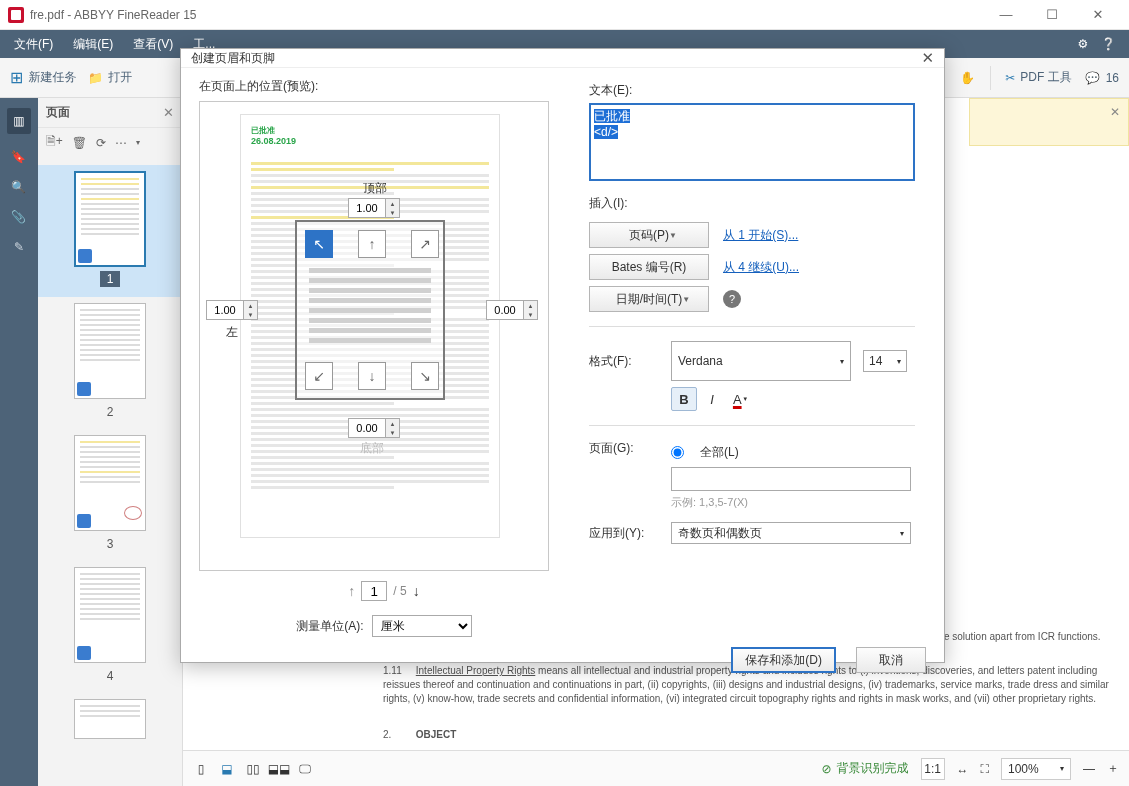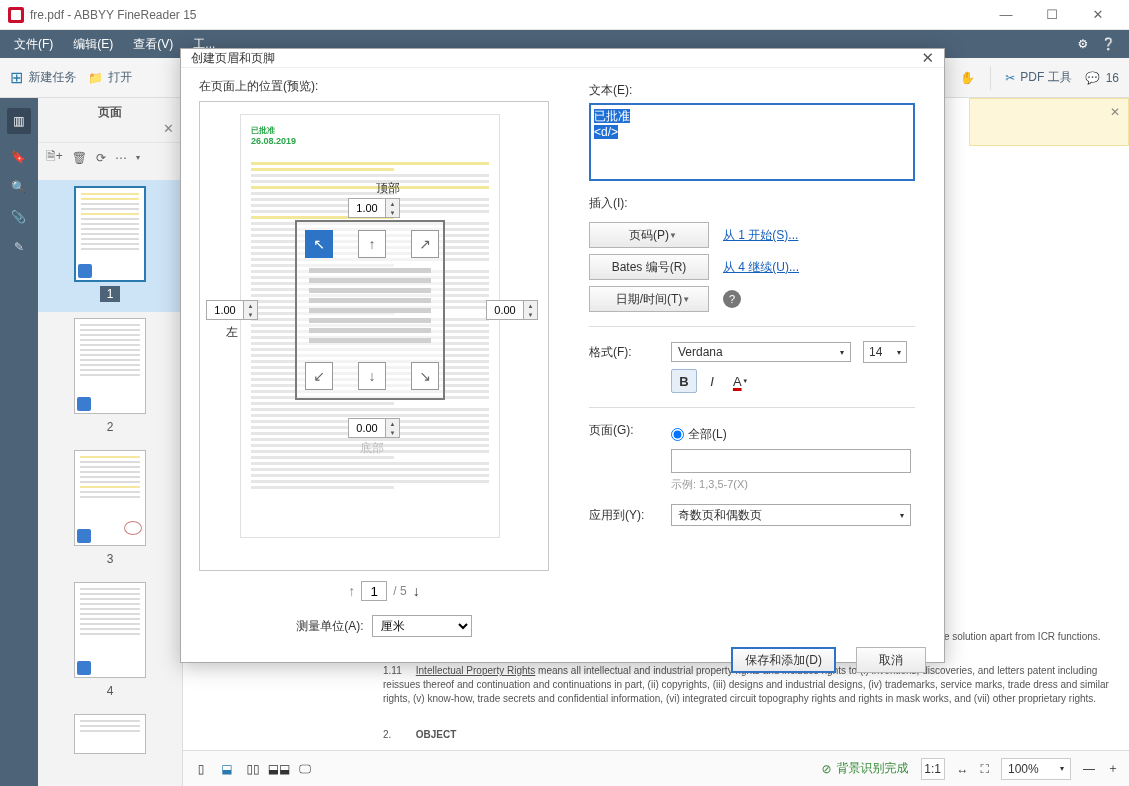--- a/index.html
+++ b/index.html
@@ -20,21 +20,21 @@
 .toolbar .tb-btn { display: flex; align-items: center; gap: 5px; color: #4d6378; }
 .toolbar .tb-right { margin-left: auto; display: flex; align-items: center; gap: 14px; }
 .toolbar .tb-right .sep { width: 1px; height: 24px; background: #ddd; }
 
 .main { display: flex; height: calc(786px - 30px - 28px - 40px); }
 
 .leftrail { width: 38px; background: #4d6378; display: flex; flex-direction: column; align-items: center; padding-top: 10px; gap: 16px; color: #cfd8e0; }
 .leftrail .rail-item.active { background: #36485a; padding: 6px; border-radius: 2px; color: #fff; }
 
 .thumbs-panel { width: 145px; background: #f3f3f3; border-right: 1px solid #ddd; display: flex; flex-direction: column; }
-.thumbs-header { display: flex; align-items: center; padding: 6px 8px; border-bottom: 1px solid #e5e5e5; flex-direction: column; }
+.thumbs-header { display: flex; align-items: center; padding: 6px 8px; border-bottom: 1px solid #e5e5e5; }
 .thumbs-header .title { color: #555; font-weight: 600; }
 .thumbs-header .close { margin-left: auto; color: #888; font-size: 13px; }
 .thumbs-tools { display: flex; align-items: center; gap: 9px; padding: 4px 8px; color: #666; }
 .thumbs-list { flex: 1; overflow-y: auto; padding: 8px 0; }
 .thumb-wrap { display: flex; flex-direction: column; align-items: center; padding: 6px 0 10px; }
 .thumb-wrap.selected { background: #cde4f7; }
 .thumb { width: 72px; height: 96px; background: #fff; border: 1px solid #bbb; position: relative; overflow: hidden; padding: 5px; }
 .thumb-wrap.selected .thumb { border: 2px solid #2a7ab0; }
 .thumb .line { height: 2px; background: #dcdcdc; margin-bottom: 3px; }
 .thumb .hl { background: #f5e79e; }
@@ -98,27 +98,27 @@
 .text-area .sel { background: #1e6fd6; color: #fff; display: inline; }
 
 .insert-row { display: flex; align-items: center; gap: 14px; margin-top: 6px; }
 .dlg-btn { height: 26px; border: 1px solid #b5b5b5; background: linear-gradient(#fdfdfd,#eaeaea); padding: 0 12px; display: flex; align-items: center; justify-content: center; font-size: 12px; color: #333; }
 .dlg-btn.dd { padding-right: 4px; gap: 0; }
 .dlg-btn.dd .car { font-size: 8px; color: #666; }
 .link-a { color: #1560bd; text-decoration: underline; font-size: 12px; }
 
 .hr { height: 1px; background: #ddd; margin: 14px 0; width: 326px; }
 .fmt-row { display: flex; align-items: center; gap: 12px; }
-.fmt-select { width: 180px; height: 20px; border: 1px solid #aaa; display: flex; align-items: center; justify-content: space-between; padding: 0 6px; background: #fff; }
+.fmt-select { width: 180px; height: 40px; border: 1px solid #aaa; display: flex; align-items: center; justify-content: space-between; padding: 0 6px; background: #fff; }
 .size-select { width: 44px; height: 22px; border: 1px solid #aaa; display: flex; align-items: center; justify-content: space-between; padding: 0 5px; background: #fff; }
 .fmt-tools { display: flex; align-items: center; gap: 2px; margin-top: 6px; }
 .fmt-tool { width: 26px; height: 24px; display: flex; align-items: center; justify-content: center; font-size: 13px; border-radius: 2px; }
 .fmt-tool.active { border: 1px solid #9fb8d4; background: #e6eff8; font-weight: bold; }
 
-.radio-row { display: flex; align-items: center; gap: 4px; margin-top: 4px; }
+.radio-row { display: flex; align-items: center; gap: 16px; margin-top: 4px; }
 .radio-row input[type=radio] { width: 13px; height: 13px; }
 .range-input { width: 240px; height: 24px; border: 1px solid #aaa; margin-top: 6px; }
 .hint { color: #999; font-size: 11px; margin-top: 4px; }
 
 .apply-row { display: flex; align-items: center; gap: 12px; margin-top: 12px; }
 .apply-select { width: 240px; height: 22px; border: 1px solid #aaa; display: flex; align-items: center; justify-content: space-between; padding: 0 6px; background: #fff; }
 
 .dlg-footer { height: 48px; display: flex; align-items: center; justify-content: flex-end; padding: 0 18px; gap: 20px; }
 .dlg-footer .primary { border: 2px solid #2d73c6; }
 
@@ -376,21 +376,21 @@
             <div class="dl"></div>
             <div class="dl"></div>
             <div class="dl short"></div>
             <div class="dl"></div>
             <div class="dl"></div>
             <div class="dl"></div>
             <div class="dl"></div>
             <div class="dl short"></div>
         </div>
 
-        <div class="margin-label" style="left:176px; top:78px;">顶部</div>
+        <div class="margin-label" style="left:163px; top:78px;">顶部</div>
         <div class="margin-spin" style="left:148px; top:96px;">
           <input value="1.00" style="">
           <div class="sp">
               <div>▲</div>
               <div>▼</div>
             </div>
         </div>
 
         <div class="margin-spin" style="left:6px; top:198px;">
           <input value="1.00" style="">

